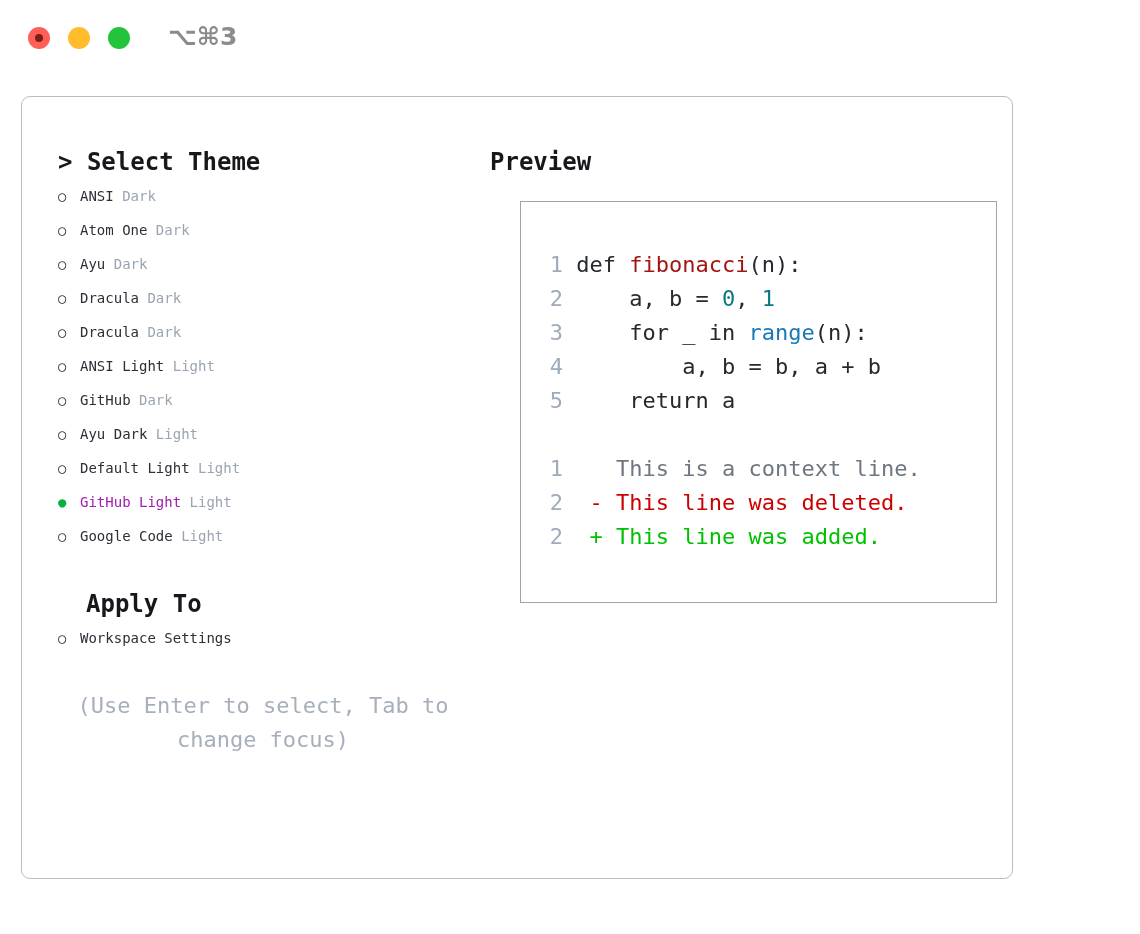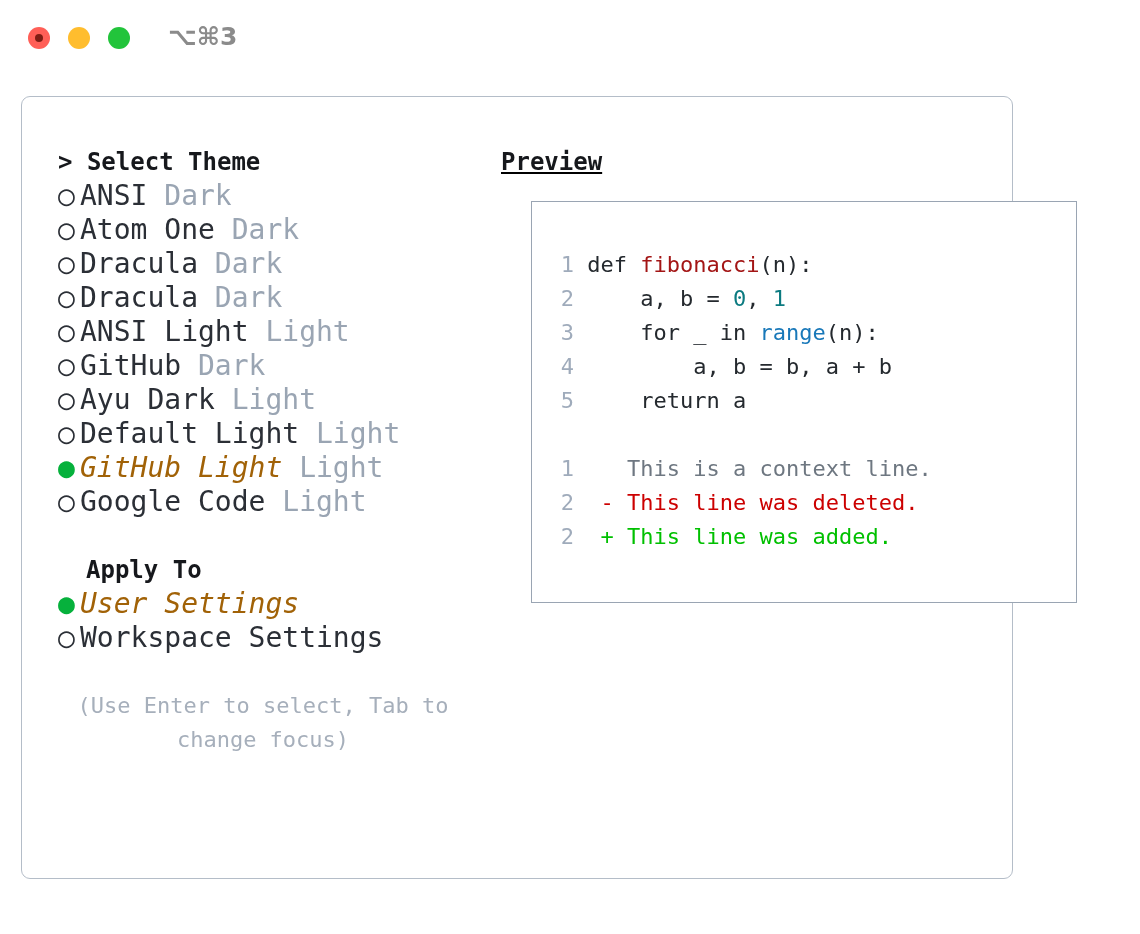--- a/index.html
+++ b/index.html
@@ -83,71 +83,70 @@
 
   .col-left {
     position: absolute;
     left: 16px;
     top: 48px;
     width: 440px;
     margin-left: 20px;
   }
   .col-right {
     position: absolute;
-    left: 479px;
+    left: 468px;
     top: 48px;
     width: 495px;
-    text-decoration: underline;
   }
 
   .section-title {
     font-size: 24px;
     font-weight: bold;
     color: #16181c;
     line-height: 34px;
     white-space: pre;
   }
   .section-title.indent { padding-left: 28px; }
 
   
   .opt {
-    font-size: 28px;
+    font-size: 14px;
     line-height: 34px;
     color: #2b2f36;
     white-space: pre;
     display: block;
   }
   .bullet {
     display: inline-block;
     width: 22px;
     color: #2b2f36;
   }
   .opt.selected .bullet { color: #06b13c; }
-  .opt.selected .opt-label { color: #a16207; font-style: italic; }
+  .opt.selected .opt-label { color: #a21caf; }
   .opt-label { color: #2b2f36; }
   .opt-tag {
     color: #9aa5b3;
   }
   .spacer-34 { height: 34px; }
 
   .hint {
     font-size: 22px;
     line-height: 34px;
     color: #a6afbb;
     white-space: pre-wrap;
     width: 410px;
     text-align: center;
   }
 
   
   .preview-box {
     position: absolute;
     left: 30px;
     top: 56px;
-    width: 546px;
+    width: 477px;
     height: 402px;
     border: 1.5px solid #9aa5b3;
     box-sizing: border-box;
     background: #ffffff;
   }
   .code {
     position: absolute;
     left: 20px;
     top: 46px;
     font-size: 22px;
@@ -192,36 +191,36 @@
 
   <div class="panel">
 
     <div class="col-left">
 
       <div class="section-title">&gt; Select Theme</div>
 
       <div id="theme-list">
           <div class="opt"><span class="bullet">○</span><span class="opt-label">ANSI</span><span class="opt-tag"> Dark</span></div>
           <div class="opt"><span class="bullet">○</span><span class="opt-label">Atom One</span><span class="opt-tag"> Dark</span></div>
+          <div class="opt"><span class="bullet">○</span><span class="opt-label">Ayu</span><span class="opt-tag"> Dark</span></div>
           <div class="opt"><span class="bullet">○</span><span class="opt-label">Dracula</span><span class="opt-tag"> Dark</span></div>
           <div class="opt"><span class="bullet">○</span><span class="opt-label">Dracula</span><span class="opt-tag"> Dark</span></div>
           <div class="opt"><span class="bullet">○</span><span class="opt-label">ANSI Light</span><span class="opt-tag"> Light</span></div>
           <div class="opt"><span class="bullet">○</span><span class="opt-label">GitHub</span><span class="opt-tag"> Dark</span></div>
           <div class="opt"><span class="bullet">○</span><span class="opt-label">Ayu Dark</span><span class="opt-tag"> Light</span></div>
           <div class="opt"><span class="bullet">○</span><span class="opt-label">Default Light</span><span class="opt-tag"> Light</span></div>
           <div class="opt selected"><span class="bullet">●</span><span class="opt-label">GitHub Light</span><span class="opt-tag"> Light</span></div>
           <div class="opt"><span class="bullet">○</span><span class="opt-label">Google Code</span><span class="opt-tag"> Light</span></div>
         </div>
 
       <div class="spacer-34"></div>
 
       <div class="section-title indent">Apply To</div>
 
       <div id="apply-list">
-          <div class="opt selected"><span class="bullet">●</span><span class="opt-label">User Settings</span></div>
           <div class="opt"><span class="bullet">○</span><span class="opt-label">Workspace Settings</span></div>
         </div>
 
       <div class="spacer-34"></div>
 
       <div class="hint">(Use Enter to select, Tab to change focus)</div>
     </div>
 
     <div class="col-right">
       <div class="section-title">Preview</div>

